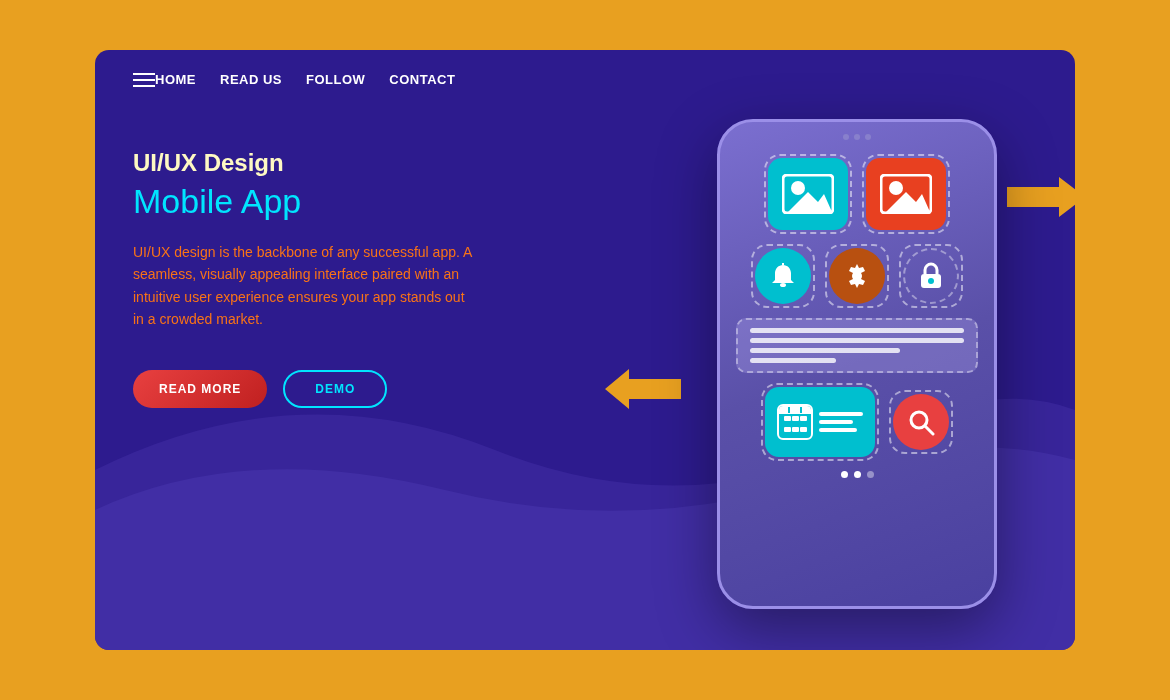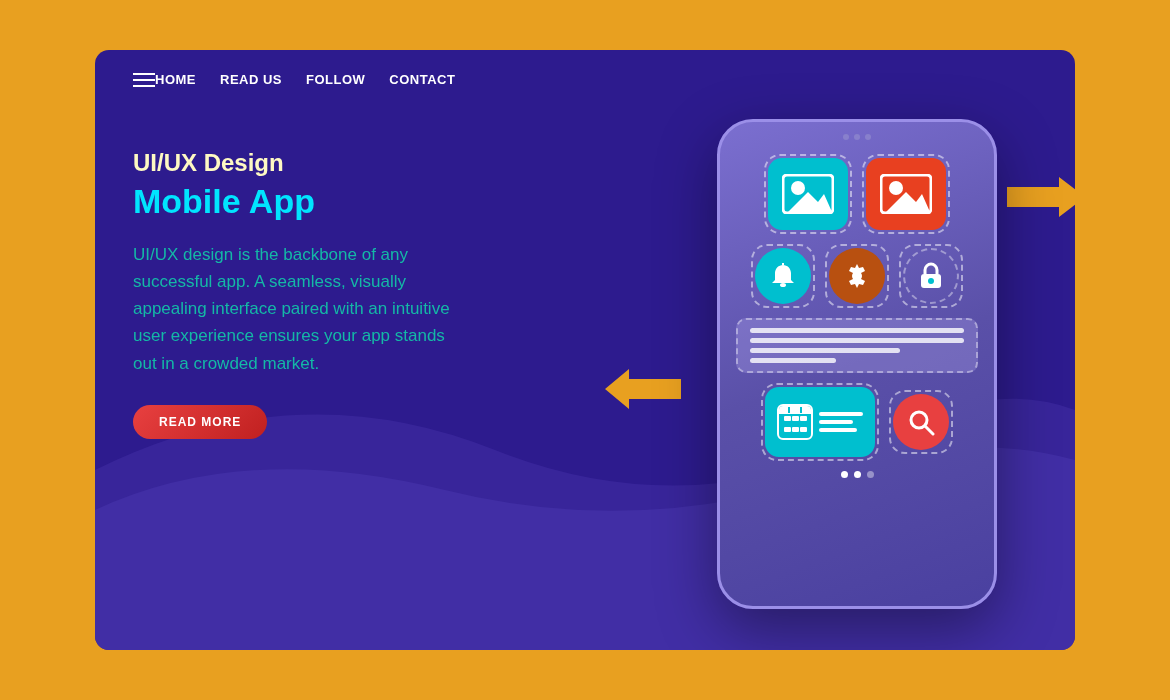--- a/index.html
+++ b/index.html
@@ -87,31 +87,31 @@
     .heading-main {
       font-size: 24px;
       font-weight: 700;
       color: #fef9c3;
       line-height: 1.2;
       margin-bottom: 4px;
     }
 
     .heading-sub {
       font-size: 34px;
-      font-weight: 700;
+      font-weight: 400;
       color: #00E5FF;
       margin-bottom: 20px;
     }
 
     .description {
-      font-size: 17px;
-      color: #14b8a6;
+      font-size: 14px;
+      color: #f97316;
       line-height: 1.6;
       max-width: 340px;
-      margin-bottom: 28px;
+      margin-bottom: 40px;
     }
 
     .btn-group {
       display: flex;
       gap: 16px;
     }
 
     .btn-read-more {
       background: linear-gradient(135deg, #E84040, #C02020);
       color: white;
@@ -396,20 +396,21 @@
   </nav>
 
   <div class="main-content">
 
     <div class="left-panel">
       <h1 class="heading-main">UI/UX Design</h1>
       <h2 class="heading-sub">Mobile App</h2>
       <p class="description">UI/UX design is the backbone of any successful app. A seamless, visually appealing interface paired with an intuitive user experience ensures your app stands out in a crowded market.</p>
       <div class="btn-group">
         <button class="btn-read-more">READ MORE</button>
+        <button class="btn-demo">DEMO</button>
       </div>
     </div>
 
     <div class="right-panel">
 
       <svg style="position:absolute;right:-50px;top:56px;width:80px;height:44px;" viewBox="0 0 80 44">
         <polygon points="0,12 52,12 52,2 78,22 52,42 52,32 0,32" fill="#E8A020"></polygon>
       </svg>
 
       <svg style="position:absolute;left:-72px;top:248px;width:76px;height:44px;" viewBox="0 0 76 44">

